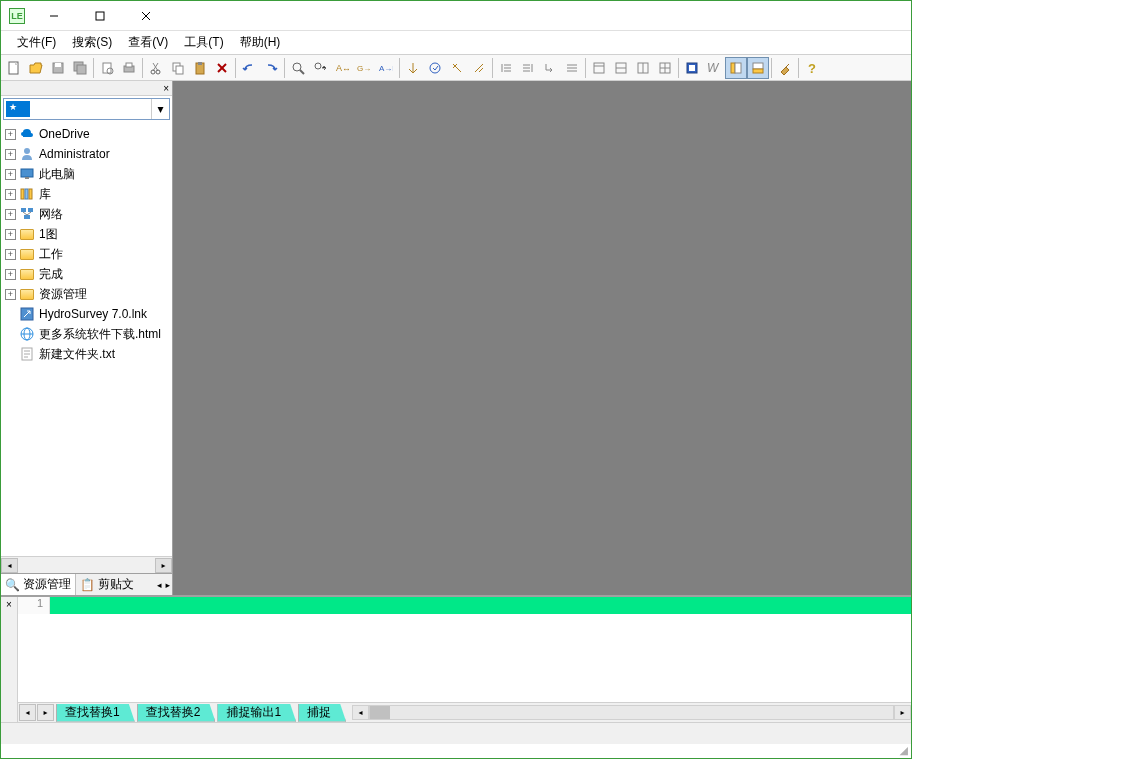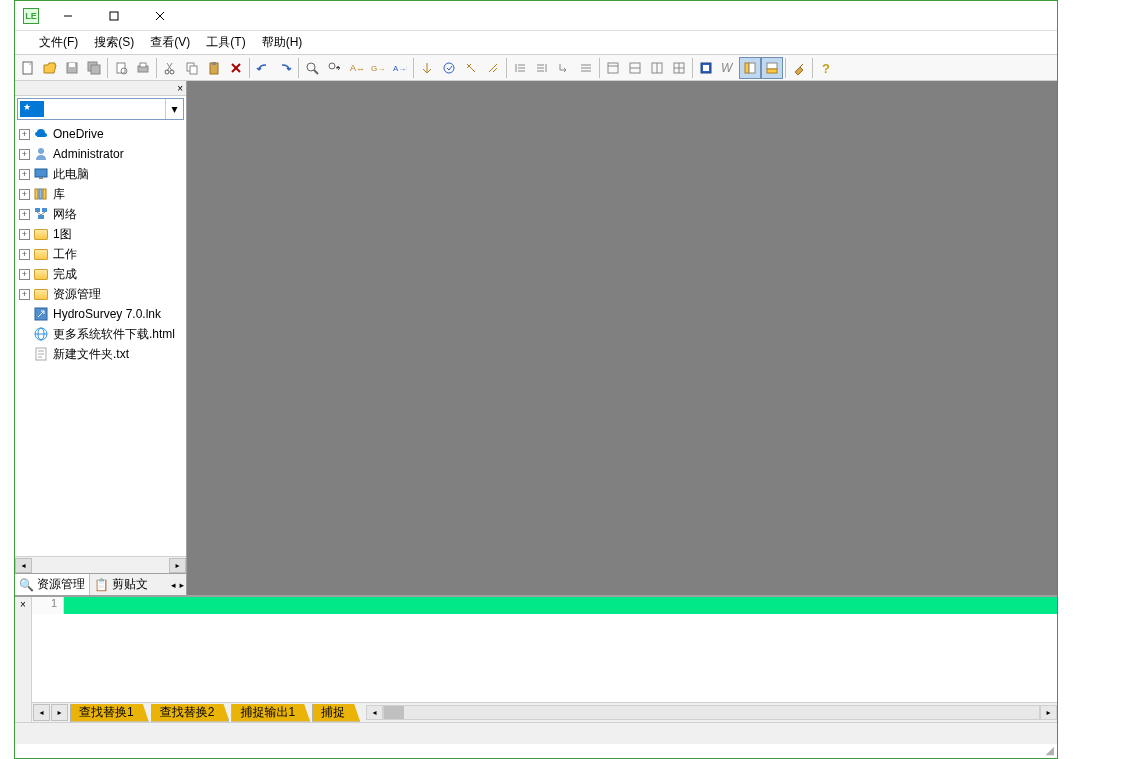--- a/index.html
+++ b/index.html
@@ -1,23 +1,23 @@
 <!DOCTYPE html>
 <html><head>
 <meta charset="utf-8">
 <style>
 * { box-sizing: border-box; margin: 0; padding: 0; }
 body { font-family: "Microsoft YaHei", "Segoe UI", sans-serif; font-size: 12px; background: #fff; overflow: hidden; }
-.window { width: 1044px; height: 759px; border: 1px solid #3a9c3a; display: flex; flex-direction: column; background: #fff; margin-left: 14px; }
+.window { width: 912px; height: 759px; border: 1px solid #3a9c3a; display: flex; flex-direction: column; background: #fff; }
 .titlebar { height: 30px; display: flex; align-items: center; padding: 0 0 0 8px; background: #fff; border-bottom: 1px solid #e0e0e0; }
 .titlebar-icon { width: 16px; height: 16px; margin-right: 6px; display: flex; align-items: center; justify-content: center; border: 1px solid #3a9c3a; background: #dfffdf; font-size: 9px; color: #3a9c3a; font-weight: bold; }
 .titlebar-text { flex: 1; font-size: 13px; }
 .win-controls { display: flex; }
 .win-btn { width: 46px; height: 30px; display: flex; align-items: center; justify-content: center; cursor: pointer; }
-.menubar { height: 24px; display: flex; align-items: center; padding: 0 16px; border-bottom: 1px solid #d0d0d0; background: #fff; }
+.menubar { height: 24px; display: flex; align-items: center; padding: 0 8px; border-bottom: 1px solid #d0d0d0; background: #fff; }
 .menu-item { padding: 3px 8px; cursor: pointer; }
 .toolbar { height: 26px; display: flex; align-items: center; padding: 0 2px; border-bottom: 1px solid #d0d0d0; background: #f8f8f8; gap: 0; }
 .tb-btn { width: 22px; height: 22px; display: flex; align-items: center; justify-content: center; cursor: pointer; border: 1px solid transparent; }
 .tb-btn.active { background: #c0d8f0; border-color: #7090b0; }
 .tb-sep { width: 1px; height: 20px; background: #c0c0c0; margin: 0 2px; }
 .workspace { flex: 1; display: flex; flex-direction: column; min-height: 0; }
 .middle { flex: 1; display: flex; min-height: 0; }
 .sidebar { width: 172px; border-right: 1px solid #a0a0a0; display: flex; flex-direction: column; background: #fff; }
 .sb-header { height: 15px; background: #f0f0f0; border-bottom: 1px solid #d0d0d0; display: flex; justify-content: flex-end; align-items: center; padding-right: 3px; font-size: 10px; cursor: pointer; }
 .sb-combo { height: 22px; border: 1px solid #7a9cc6; margin: 2px; display: flex; align-items: center; background: #fff; }
@@ -42,21 +42,21 @@
 .bottom-panel { height: 127px; border-top: 2px solid #a0a0a0; display: flex; flex-direction: column; background: #fff; }
 .bp-close { width: 17px; background: #f0f0f0; border-right: 1px solid #d0d0d0; display: flex; align-items: flex-start; justify-content: center; padding-top: 2px; font-size: 10px; cursor: pointer; }
 .bp-body { flex: 1; display: flex; min-height: 0; }
 .bp-content { flex: 1; display: flex; flex-direction: column; }
 .bp-row { display: flex; height: 17px; }
 .bp-gutter { width: 32px; text-align: right; padding-right: 6px; color: #888; font-size: 11px; border-right: 1px solid #e0e0e0; background: #fafafa; }
 .bp-line { flex: 1; background: #00e888; }
 .bp-rest { flex: 1; }
 .bp-tabbar { height: 20px; border-top: 1px solid #d0d0d0; display: flex; align-items: center; background: #f0f0f0; }
 .bp-navbtn { width: 17px; height: 17px; border: 1px solid #c0c0c0; background: #e8e8e8; display: flex; align-items: center; justify-content: center; font-size: 8px; cursor: pointer; margin-left: 1px; }
-.bp-tab { height: 18px; padding: 0 8px; border: 1px solid #b0b0b0; border-top: none; background: #eab308; margin-left: 2px; display: flex; align-items: center; cursor: pointer; clip-path: polygon(0 0, calc(100% - 6px) 0, 100% 100%, 0 100%); padding-right: 14px; font-size: 12px; }
+.bp-tab { height: 18px; padding: 0 8px; border: 1px solid #b0b0b0; border-top: none; background: #5eead4; margin-left: 2px; display: flex; align-items: center; cursor: pointer; clip-path: polygon(0 0, calc(100% - 6px) 0, 100% 100%, 0 100%); padding-right: 14px; font-size: 12px; }
 .bp-hscroll { flex: 1; height: 17px; margin-left: 6px; display: flex; align-items: center; }
 .bp-hscroll .track { flex: 1; height: 15px; background: #e8e8e8; border: 1px solid #d0d0d0; position: relative; }
 .bp-hscroll .thumb { position: absolute; left: 0; top: 0; width: 20px; height: 100%; background: #c0c0c0; }
 .bp-hscroll .arrow { width: 17px; height: 15px; display: flex; align-items: center; justify-content: center; font-size: 8px; border: 1px solid #d0d0d0; background: #e8e8e8; cursor: pointer; }
 .statusbar { height: 22px; border-top: 1px solid #d0d0d0; background: #f0f0f0; }
 .resize-grip { height: 14px; text-align: right; padding-right: 3px; color: #b0b0b0; font-size: 11px; background: #fff; }
 svg { display: block; }
 </style>
 </head>
 <body>

